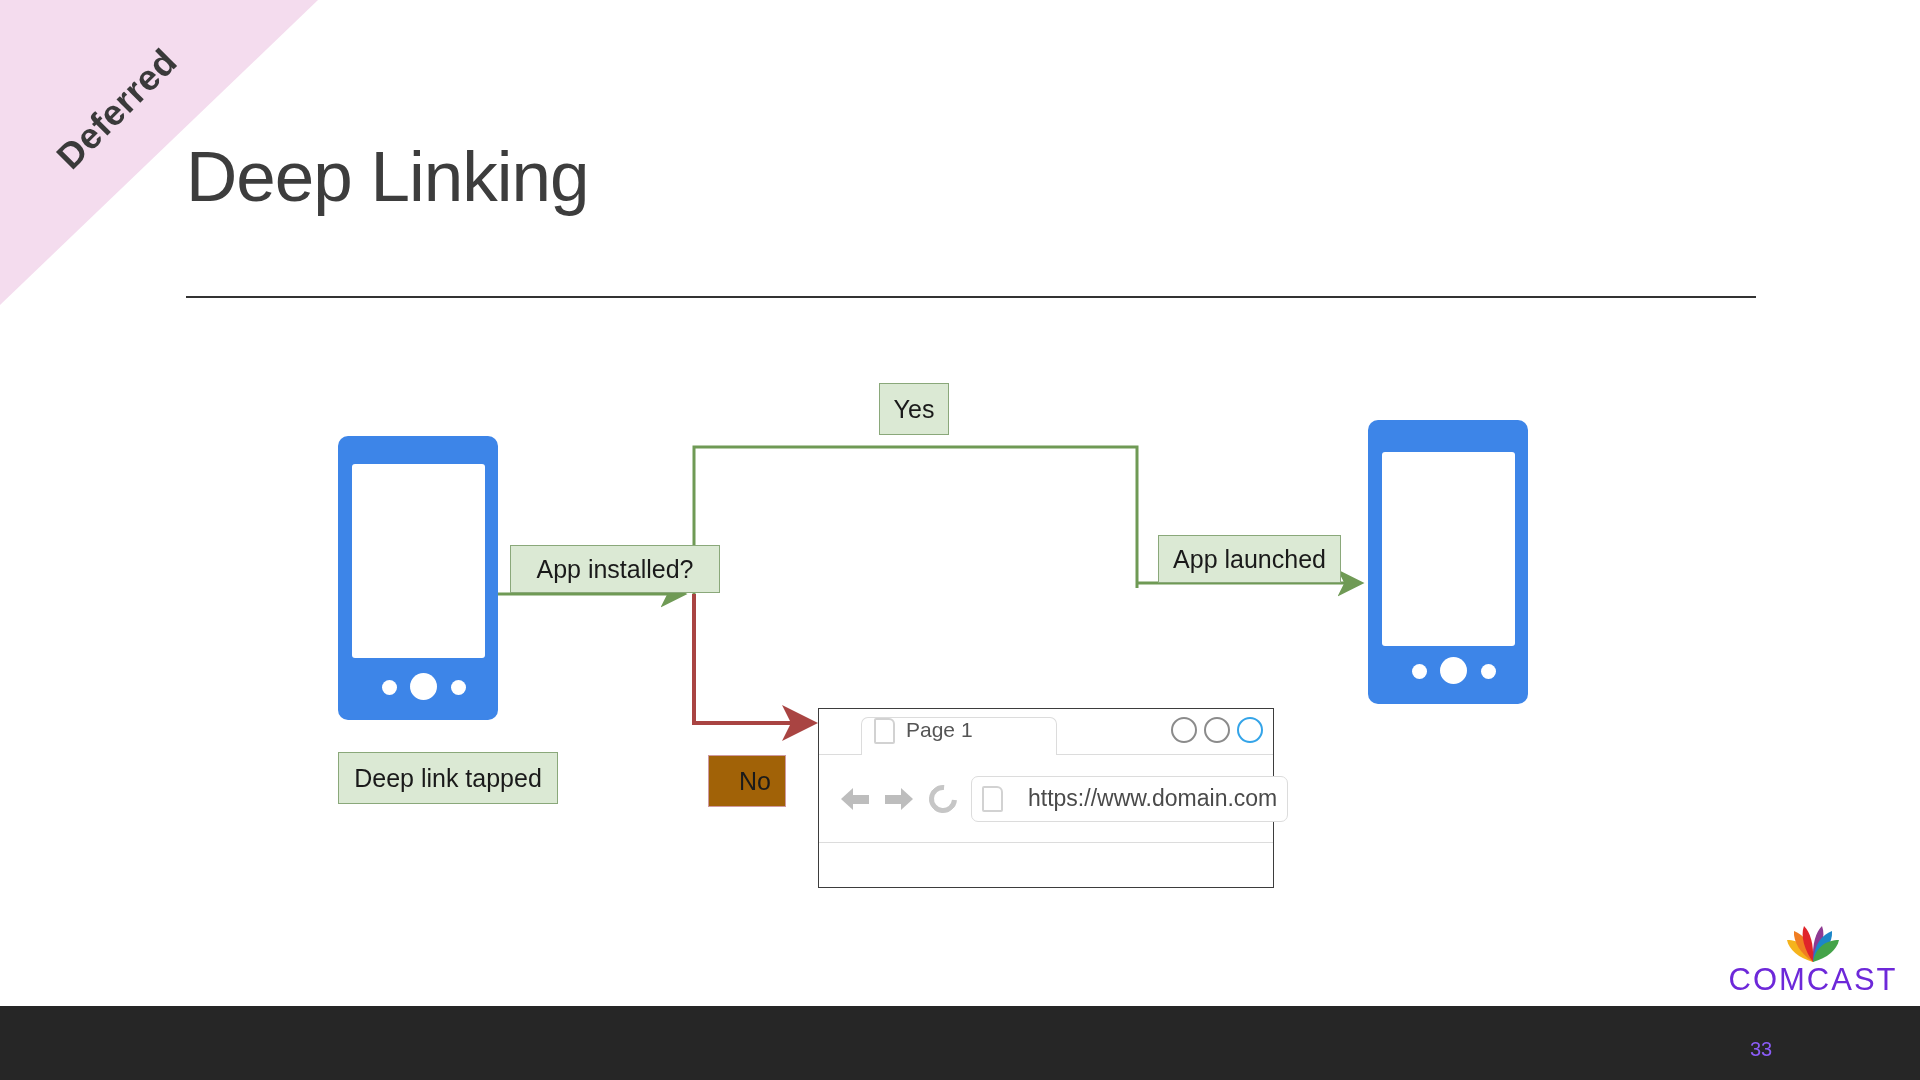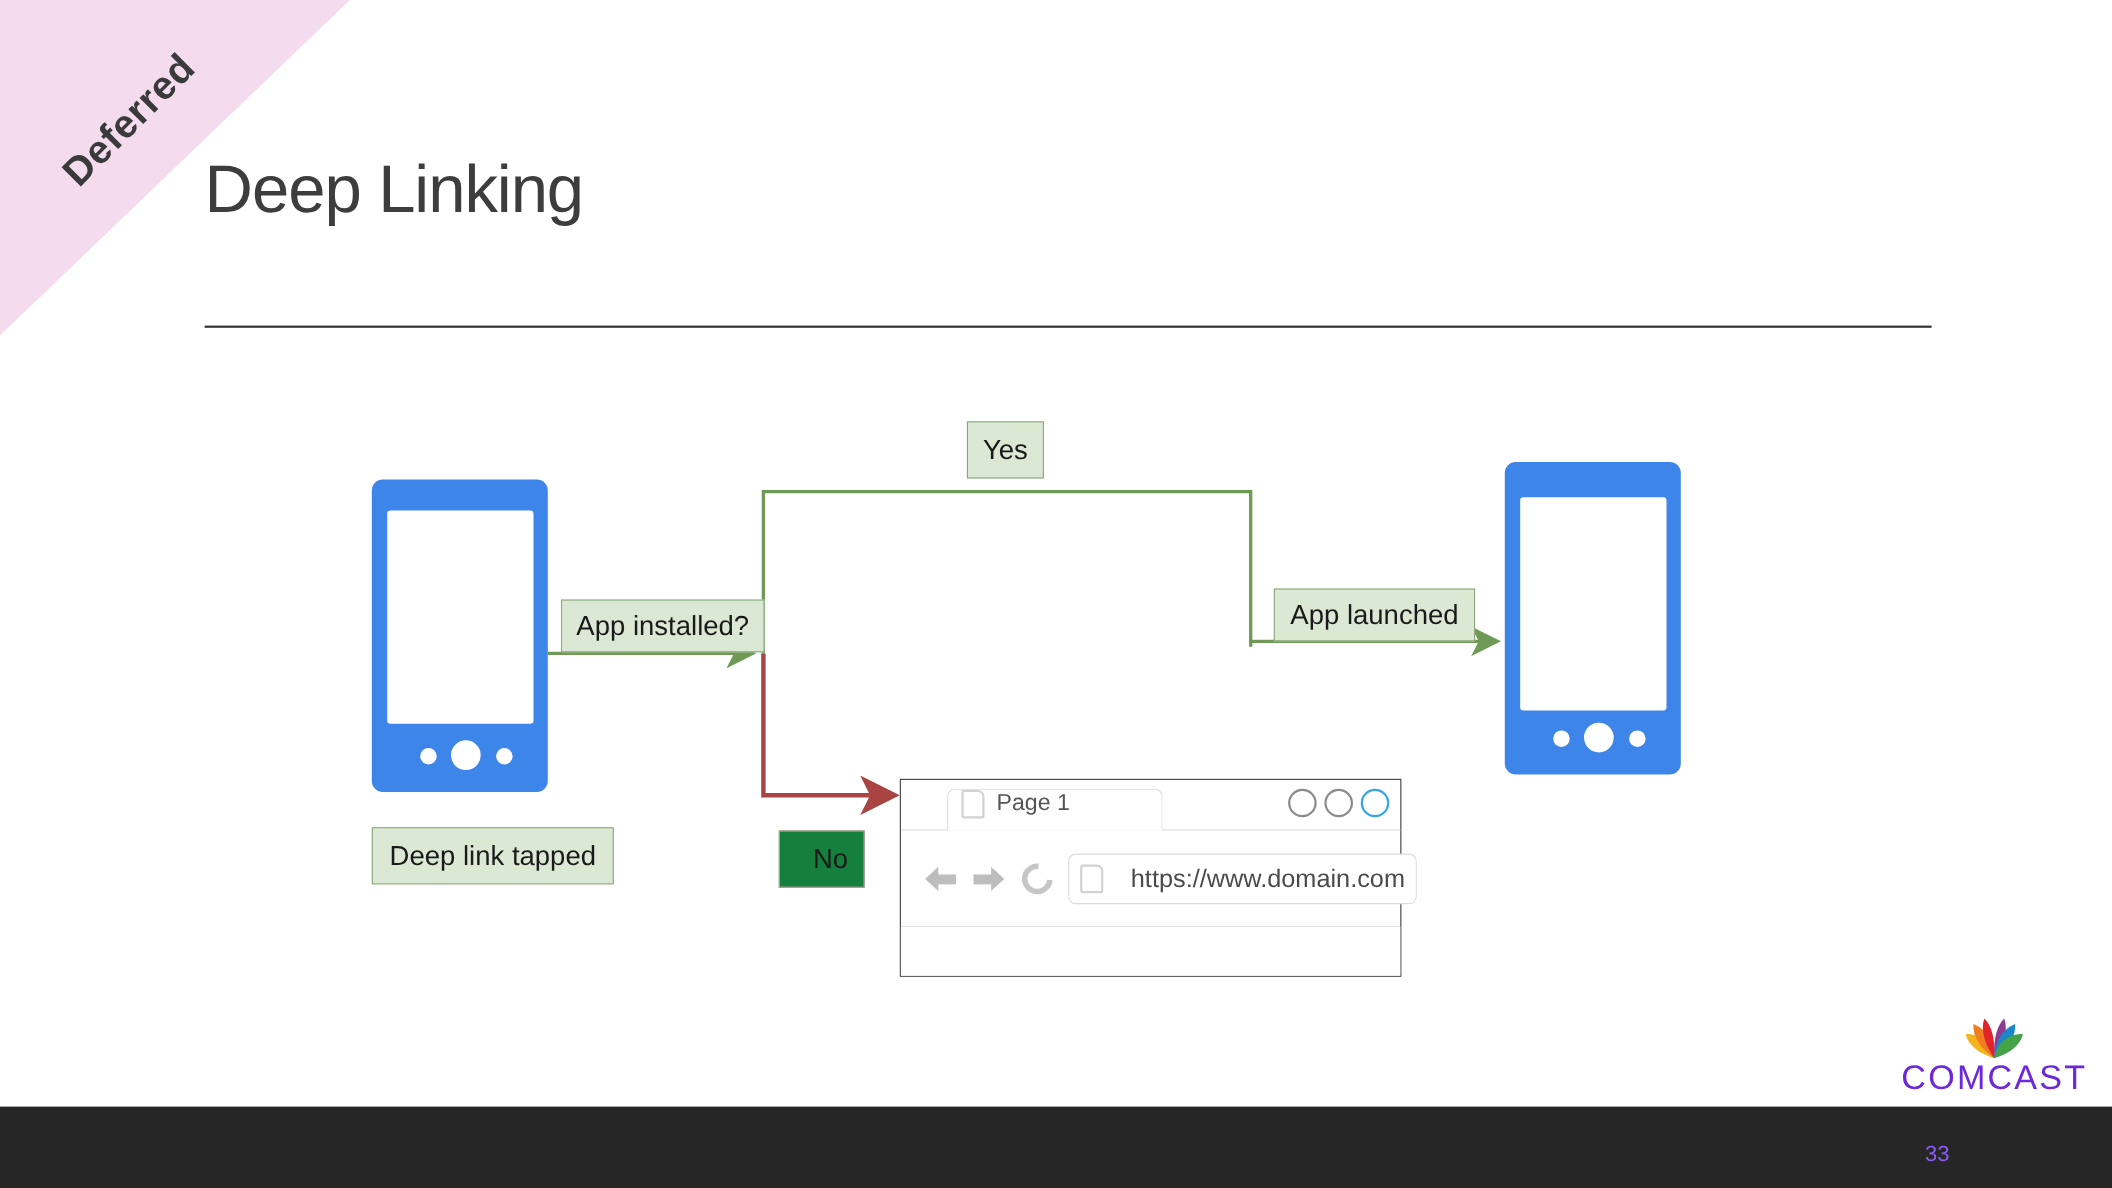--- a/index.html
+++ b/index.html
@@ -38,21 +38,21 @@
     font-size: 36px;
     font-weight: bold;
     color: #3a3a3a;
     letter-spacing: 0.5px;
   }
 
   
   .slide-title {
     position: absolute;
     left: 186px; top: 140px;
-    font-size: 61px;
+    font-size: 71px;
     font-weight: normal;
     color: #3d3d3d;
     line-height: 1.05;
     letter-spacing: -1px;
   }
   .title-rule {
     position: absolute;
     left: 186px; top: 296px;
     width: 1570px; height: 2px;
     background: #333333;
@@ -99,24 +99,24 @@
     position: absolute;
     display: flex;
     align-items: center;
     justify-content: center;
     font-size: 25px;
     color: #1a1a1a;
     white-space: nowrap;
     background: #dbe9d4;
     border: 1px solid #8aa87a;
   }
-  .flow-label.neg { background: #15803d; border: 1px solid #cf9aa0; padding-left: 16px; }
+  .flow-label.neg { background: #a16207; border: 1px solid #cf9aa0; padding-left: 16px; }
 
   #lbl-yes           { left: 879px;  top: 383px; width: 70px;  height: 52px; }
-  #lbl-app-installed { left: 510px;  top: 545px; width: 185px; height: 48px; }
+  #lbl-app-installed { left: 510px;  top: 545px; width: 210px; height: 48px; }
   #lbl-app-launched  { left: 1158px; top: 535px; width: 183px; height: 48px; }
   #lbl-deep-link     { left: 338px;  top: 752px; width: 220px; height: 52px; }
   #lbl-no            { left: 708px;  top: 755px; width: 78px;  height: 52px; }
 
   
   #browser {
     position: absolute;
     left: 818px; top: 708px;
     width: 456px; height: 180px;
     background: #ffffff;

